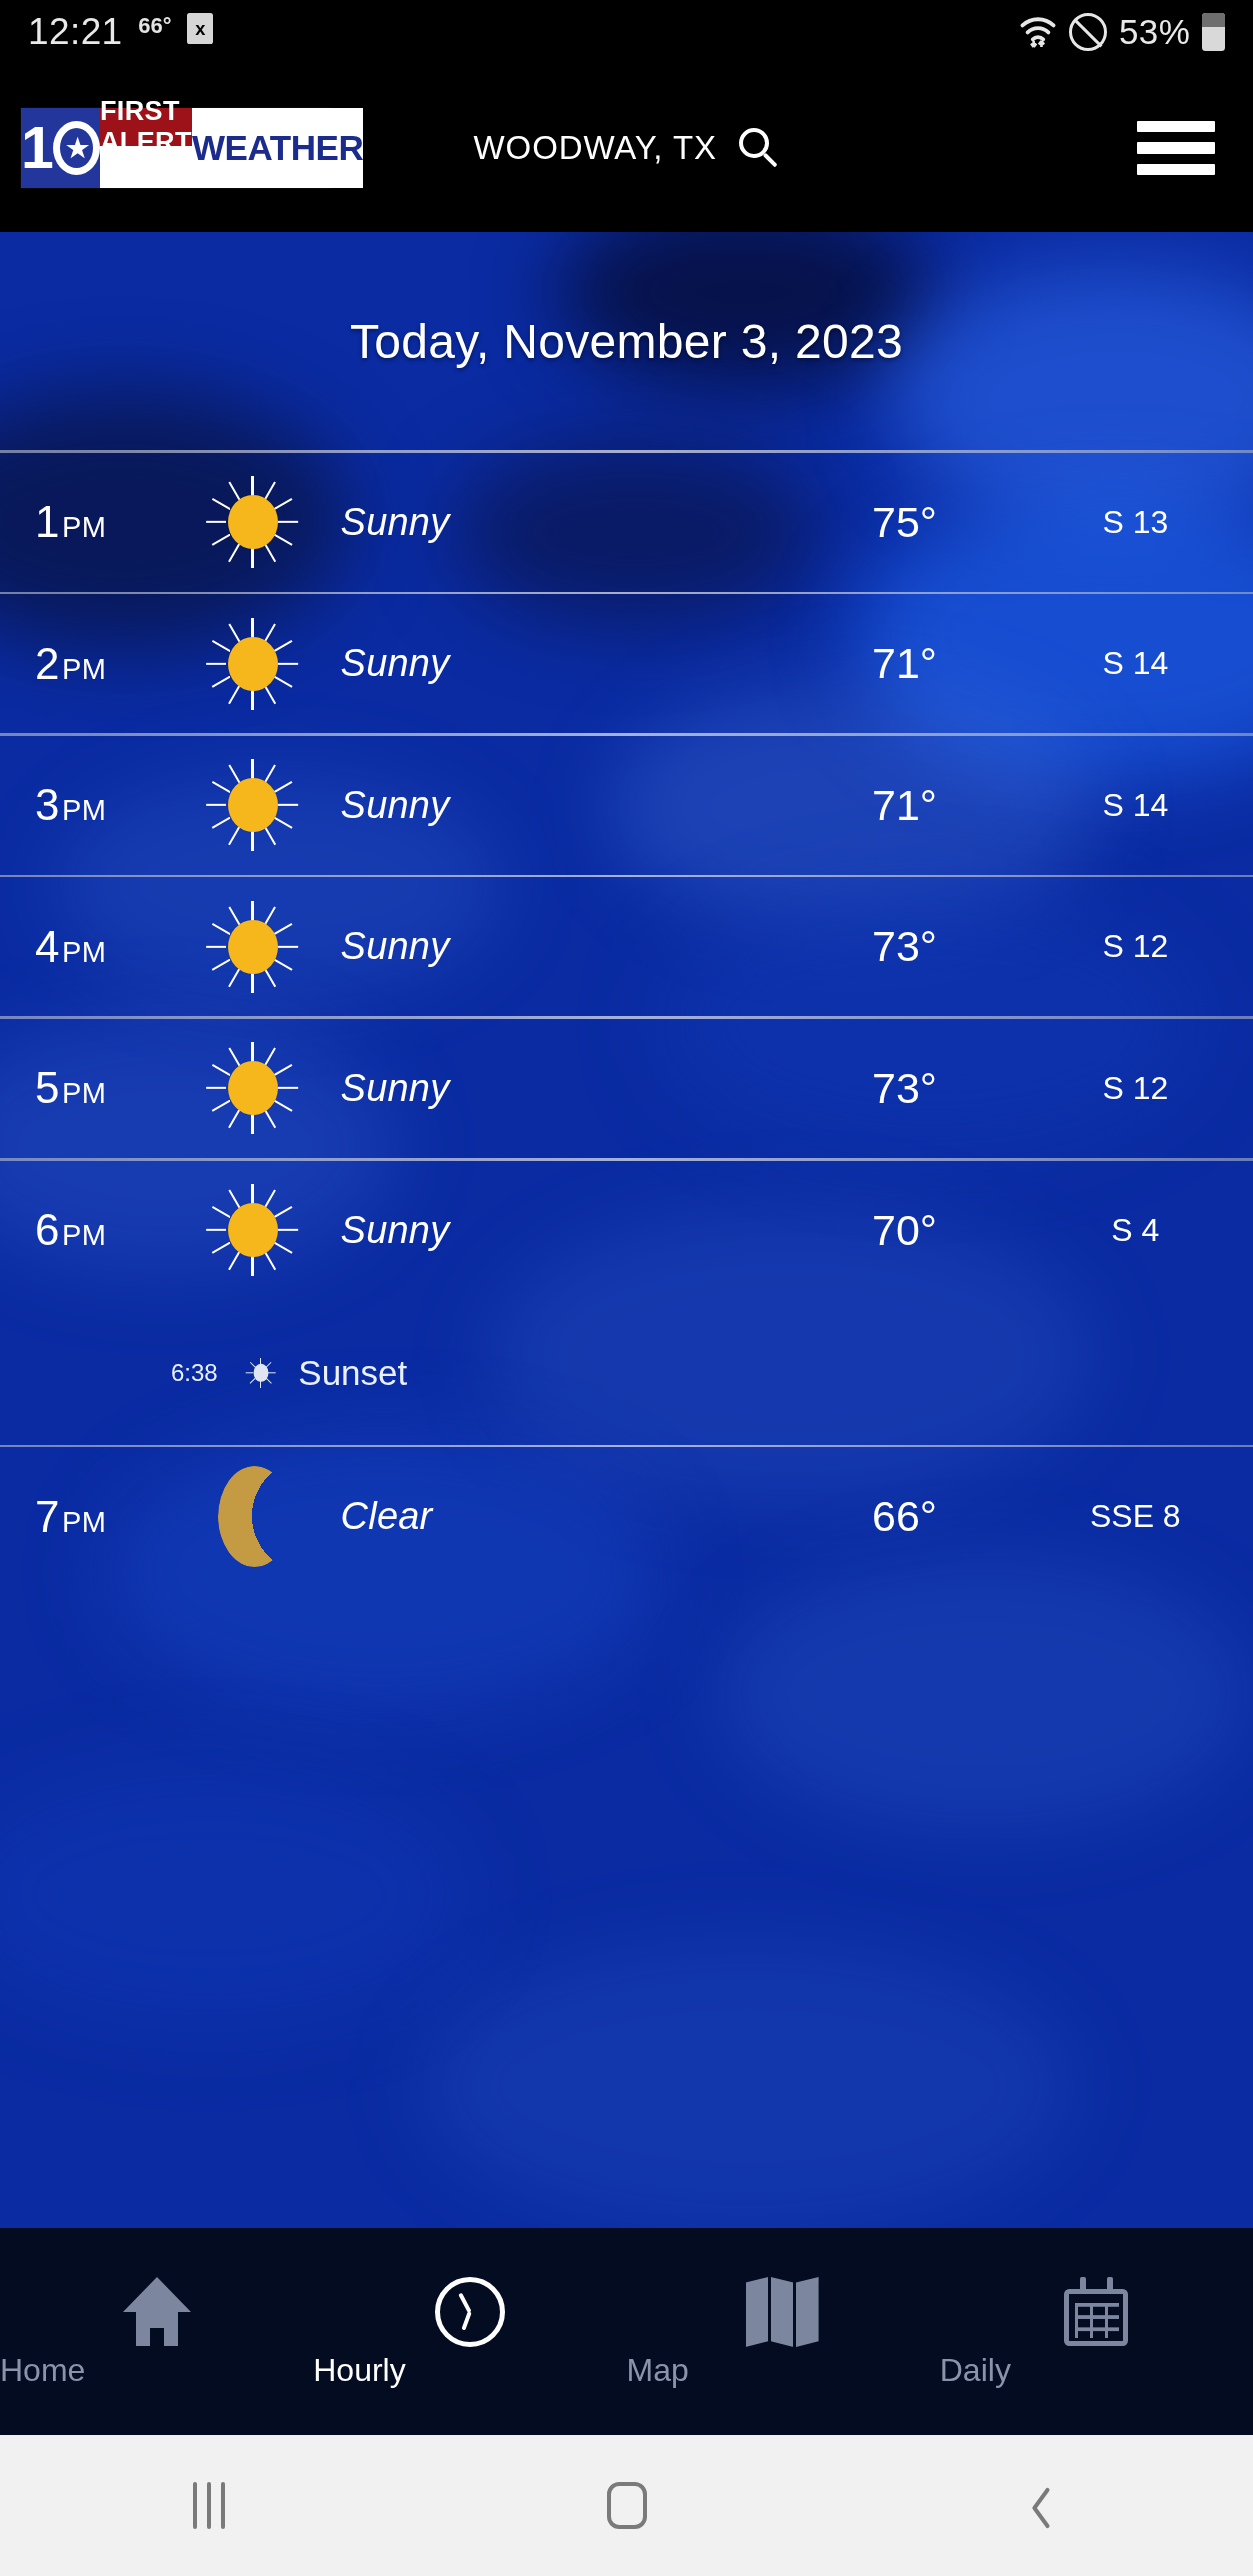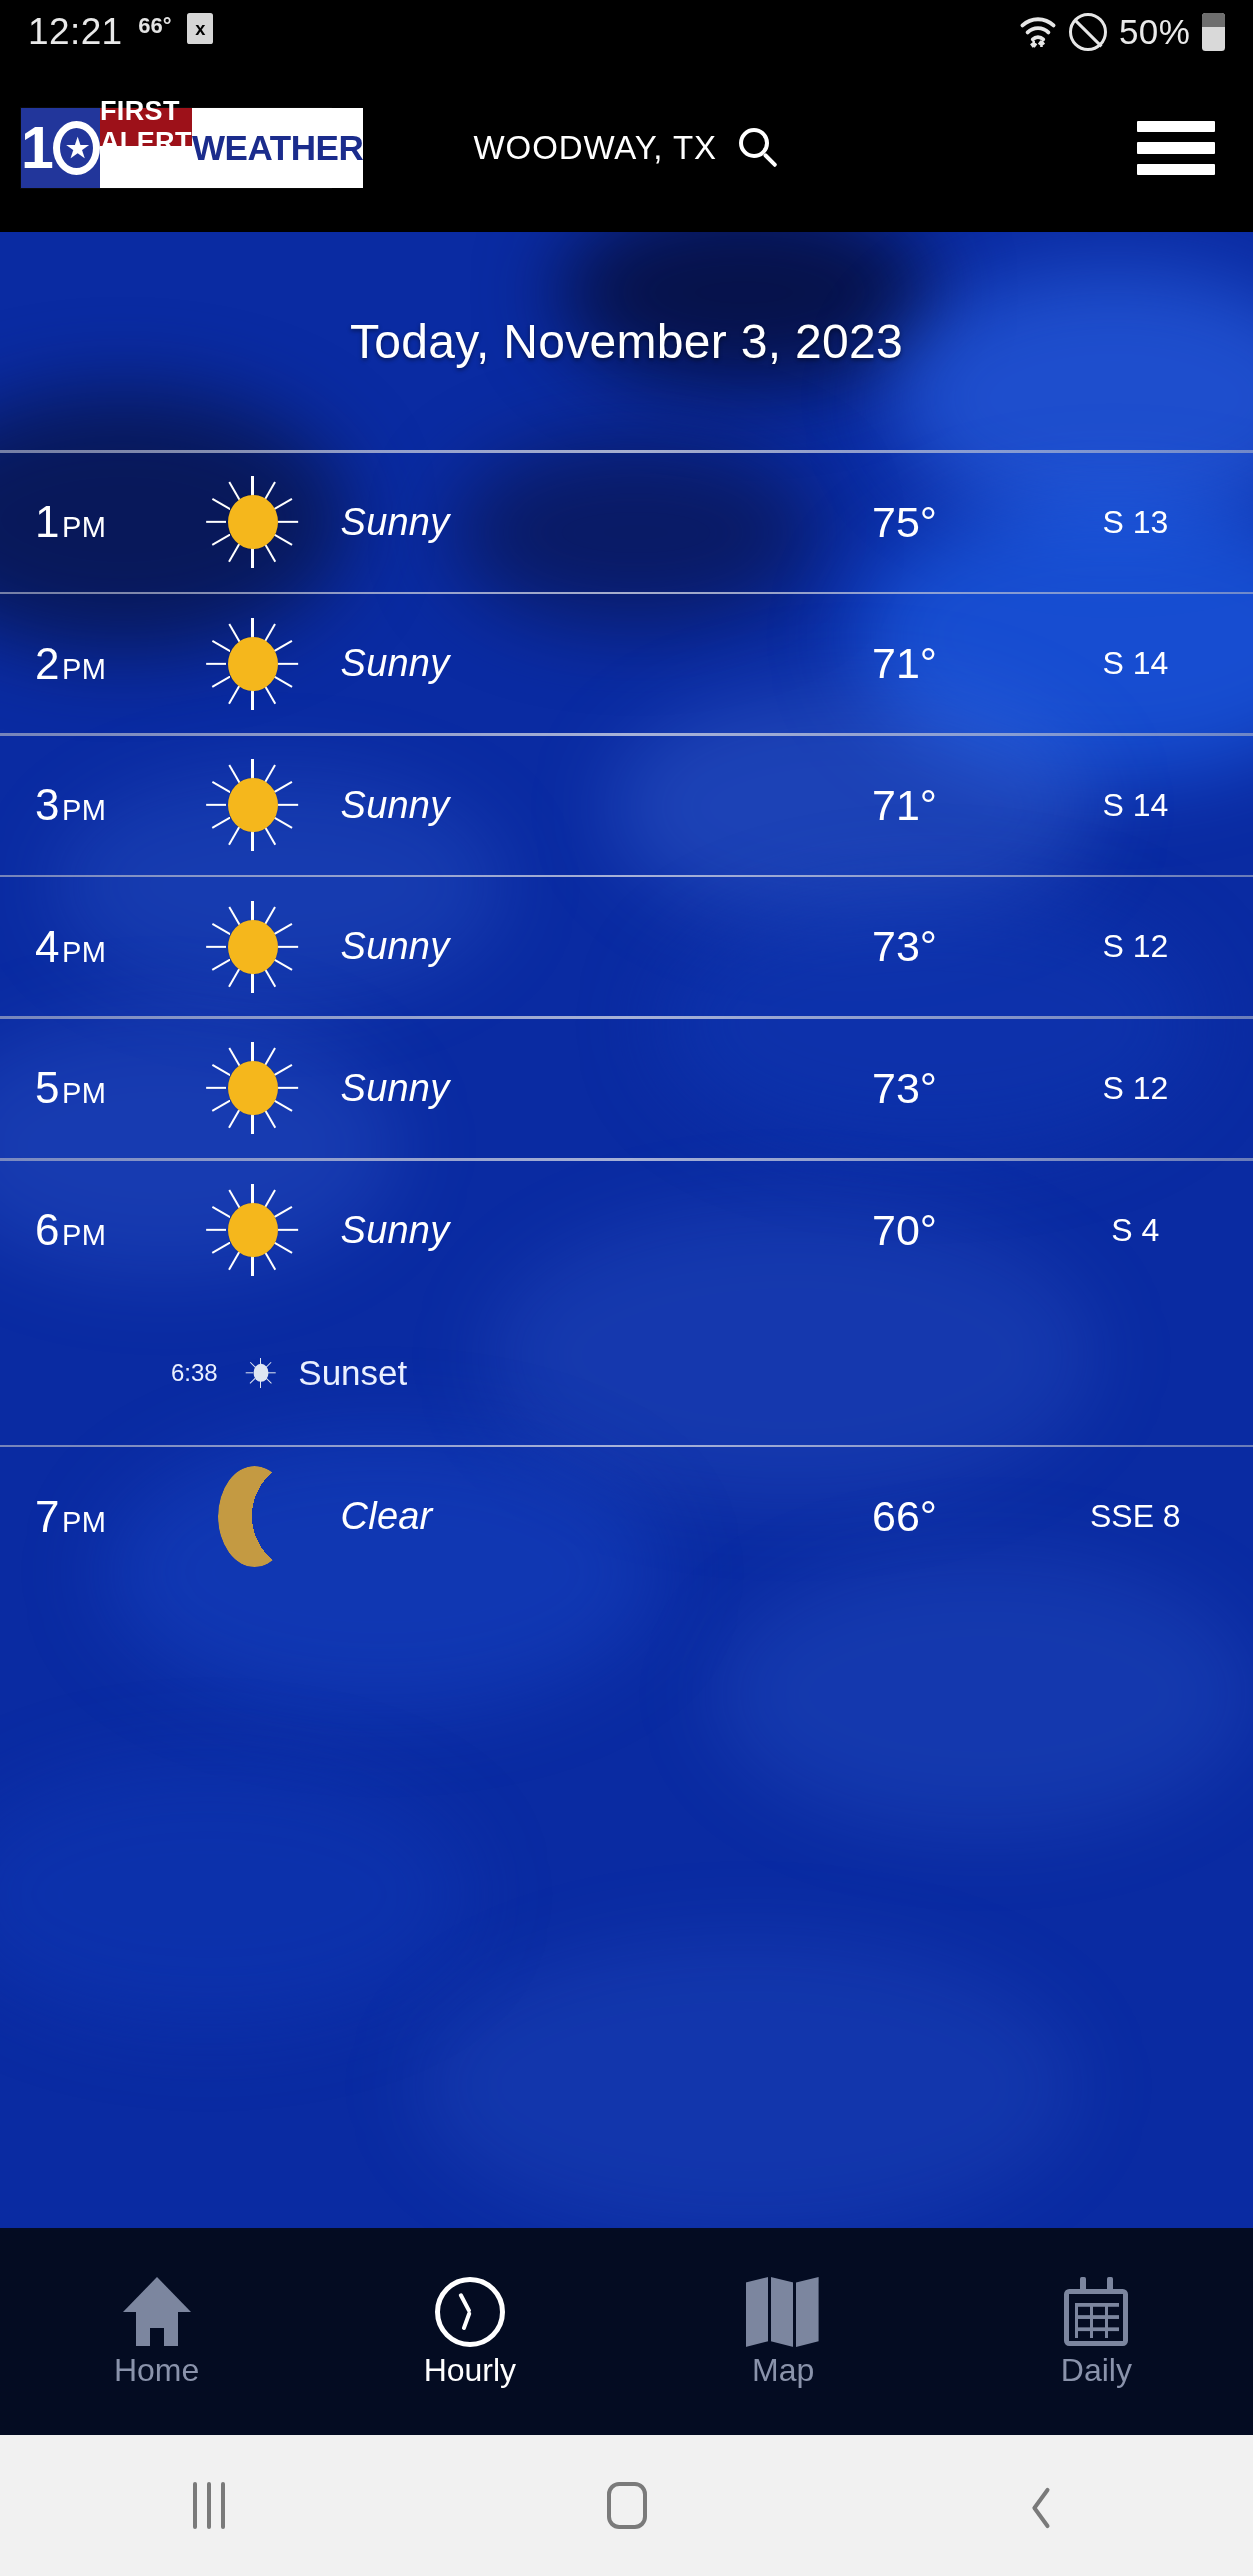--- a/index.html
+++ b/index.html
@@ -168,21 +168,21 @@
     position:absolute; left:50%; top:50%; width:1.4px; height:30px; margin-left:-0.7px; margin-top:-15px;
     background:linear-gradient(180deg,#dfe6f2 0 24%, transparent 24%, transparent 76%, #dfe6f2 76% 100%);
   }
   .sunset .lbl{ font-size:35px; }
 
   
   .bottomnav{
     position:absolute; left:0; top:2228px; width:1253px; height:207px;
     background:#040c22; display:flex; align-items:center;
   }
-  .navitem{ flex:1; display:flex; flex-direction:column; align-items:center; justify-content:center; gap:5.2px; }
+  .navitem{ flex:1; display:flex; flex-direction:column; justify-content:center; gap:5.2px; }
   .navitem .nlabel{ font-size:32px; color:#8a93ab; }
   .navitem.active .nlabel{ color:#ffffff; }
   .nico{ height:73px; display:flex; align-items:flex-end; justify-content:center; }
 
   
   .ic-home{ position:relative; width:68px; height:70px; }
   .ic-home .roof{
     position:absolute; left:50%; top:0; transform:translateX(-50%);
     width:0; height:0; border-left:34px solid transparent; border-right:34px solid transparent;
     border-bottom:35px solid #7c869f;
@@ -259,21 +259,21 @@
       <span class="icon-wifi">
         <svg width="38" height="35" viewBox="0 0 44 40">
           <path d="M4 13 A26 26 0 0 1 40 13" stroke="#e6e6e6" stroke-width="4.5" fill="none" stroke-linecap="round"></path>
           <path d="M10 21 A17 17 0 0 1 34 21" stroke="#e6e6e6" stroke-width="4.5" fill="none" stroke-linecap="round"></path>
           <path d="M16 29 A8.5 8.5 0 0 1 28 29" stroke="#e6e6e6" stroke-width="4.5" fill="none" stroke-linecap="round"></path>
           <path d="M17 31 l0 7 M17 38 l-3 -4 M17 38 l3 -4" stroke="#e6e6e6" stroke-width="3" fill="none"></path>
           <path d="M26 38 l0 -7 M26 31 l-3 4 M26 31 l3 4" stroke="#e6e6e6" stroke-width="3" fill="none"></path>
         </svg>
       </span>
       <span class="icon-dnd"></span>
-      <span class="sb-batt">50%</span>
+      <span class="sb-batt">53%</span>
       <span class="battery">
           <span class="lvl"></span>
         </span>
     </div>
   </div>
 
   <div class="appbar">
     <div class="logo">
       <div class="logo-left">
         <span class="logo-ten">

